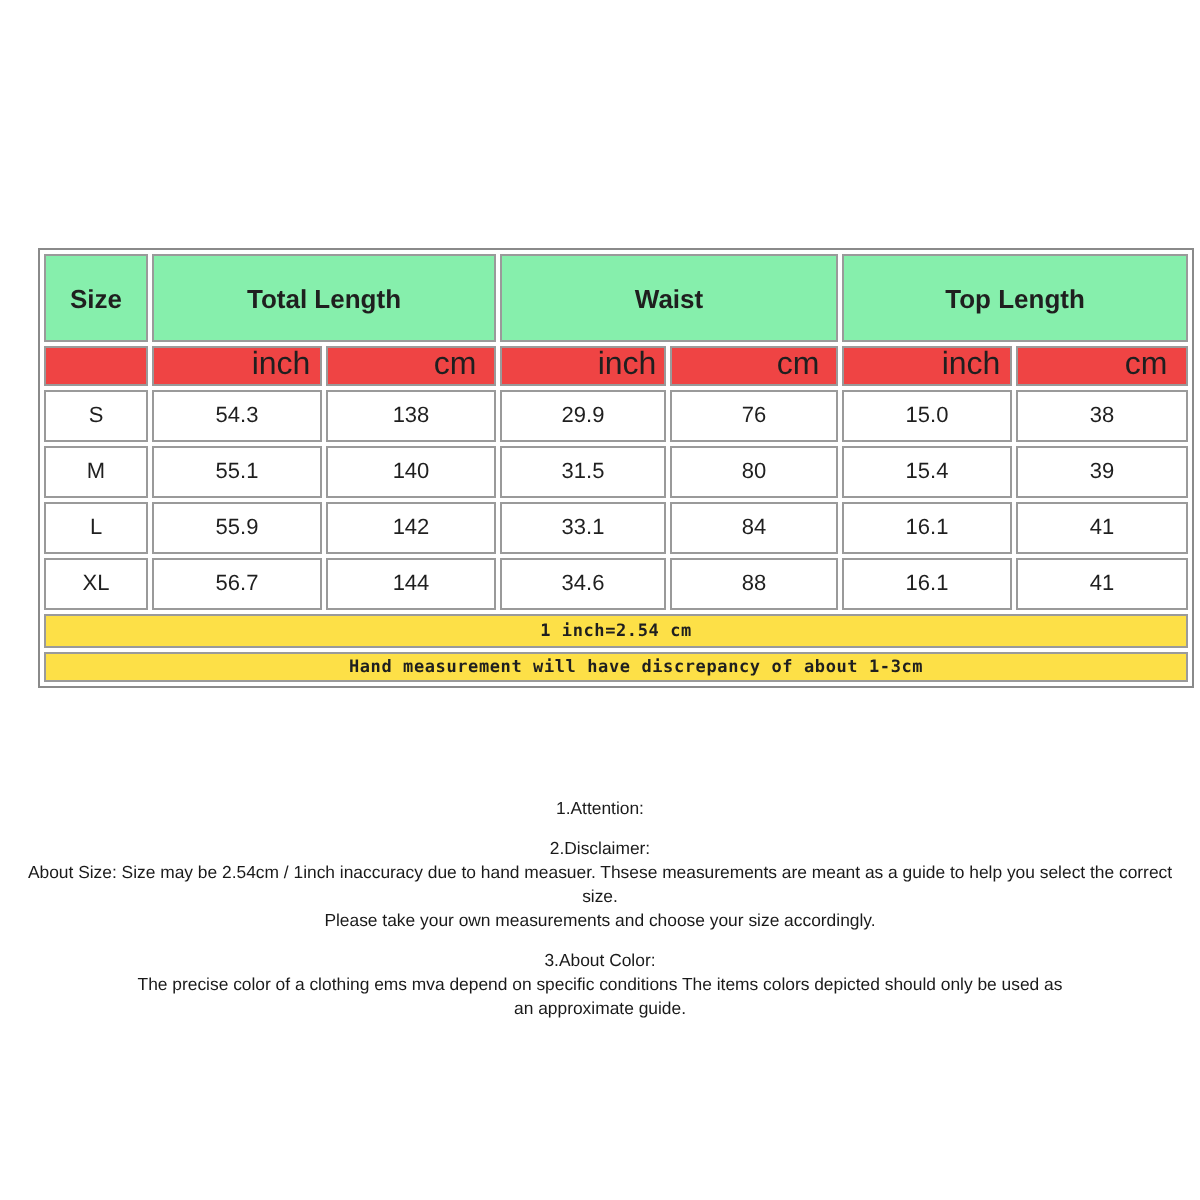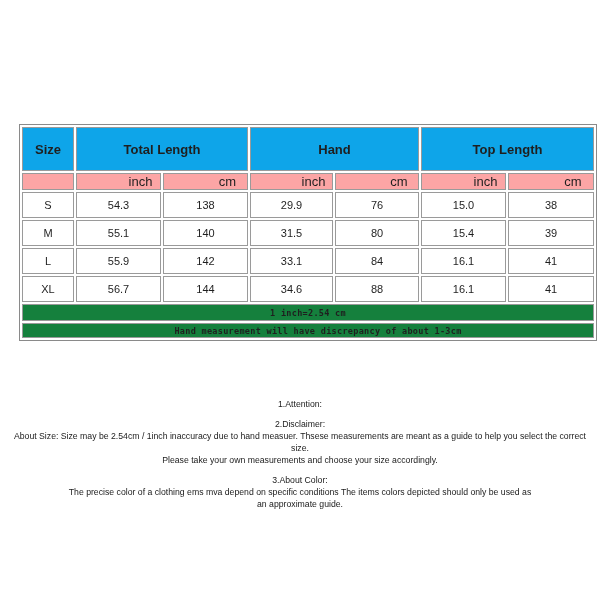--- a/index.html
+++ b/index.html
@@ -32,38 +32,38 @@
   }
   table.size-chart td {
     border: 1px solid #9a9a9a;
     text-align: center;
     vertical-align: middle;
     padding: 0;
     overflow: hidden;
     white-space: nowrap;
   }
   tr.head td {
-    background: #0ea5e9;
+    background: #86efac;
     font-weight: bold;
     font-size: 13px;
     height: 42px;
   }
   tr.units td {
-    background: #fca5a5;
-    font-size: 13px;
+    background: #ef4444;
+    font-size: 16px;
     height: 13px;
     padding-left: 44px;
   }
   tr.data td {
     background: #ffffff;
     font-size: 11px;
     height: 24px;
   }
   tr.note td {
-    background: #15803d;
+    background: #fde047;
     font-family: "DejaVu Sans Mono", monospace;
     font-weight: bold;
     font-size: 8.5px;
     letter-spacing: 0.3px;
     height: 15px;
   }
   tr.note.second td { height: 13px; padding-left: 20px; }
   .info {
     position: absolute;
     left: 4px;
@@ -90,21 +90,21 @@
           <col style="width:85px">
         <col style="width:83px">
           <col style="width:84px">
         <col style="width:85px">
           <col style="width:86px">
       </colgroup>
       <tbody>
         <tr class="head">
           <td>Size</td>
           <td colspan="2">Total Length</td>
-          <td colspan="2">Hand</td>
+          <td colspan="2">Waist</td>
           <td colspan="2">Top Length</td>
         </tr>
         <tr class="units">
           <td></td>
           <td>inch</td>
           <td>cm</td>
           <td>inch</td>
           <td>cm</td>
           <td>inch</td>
           <td>cm</td>

